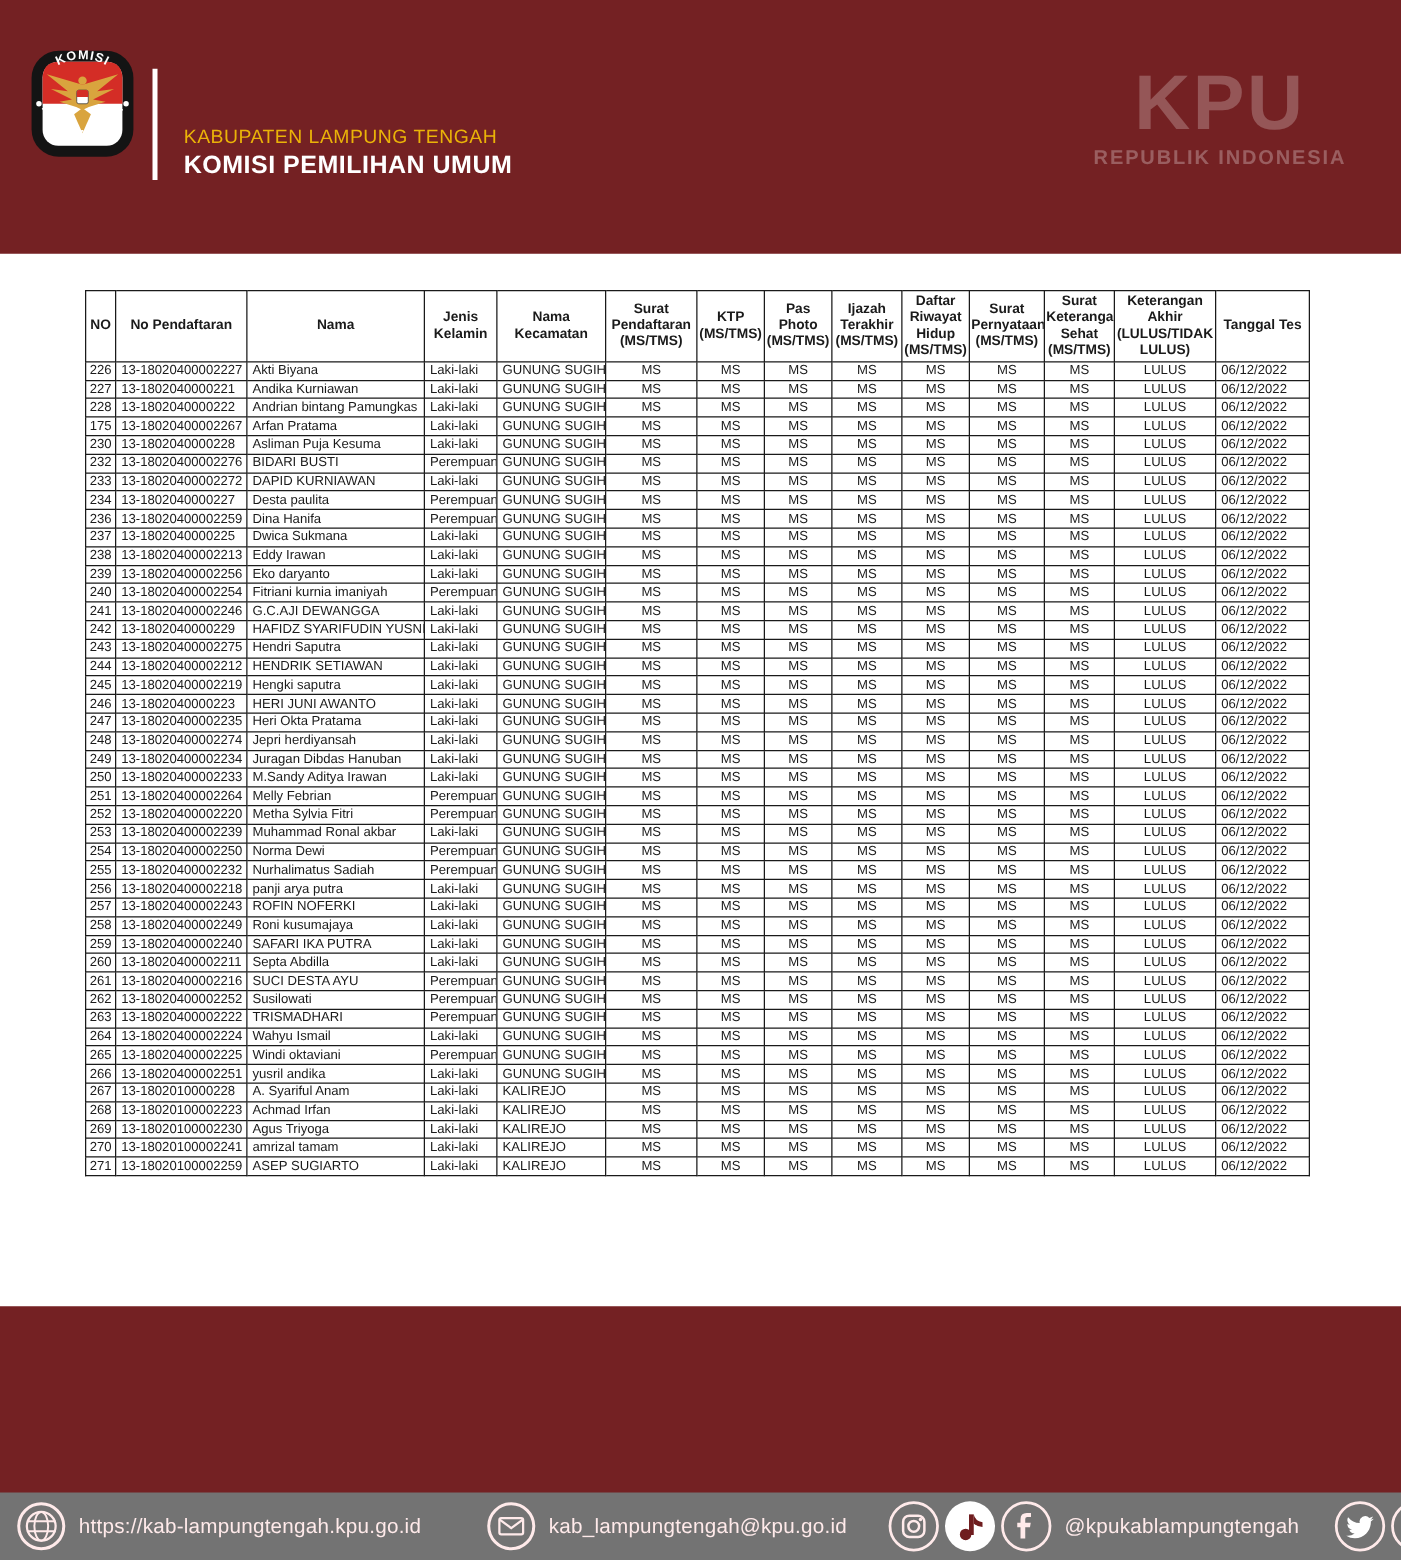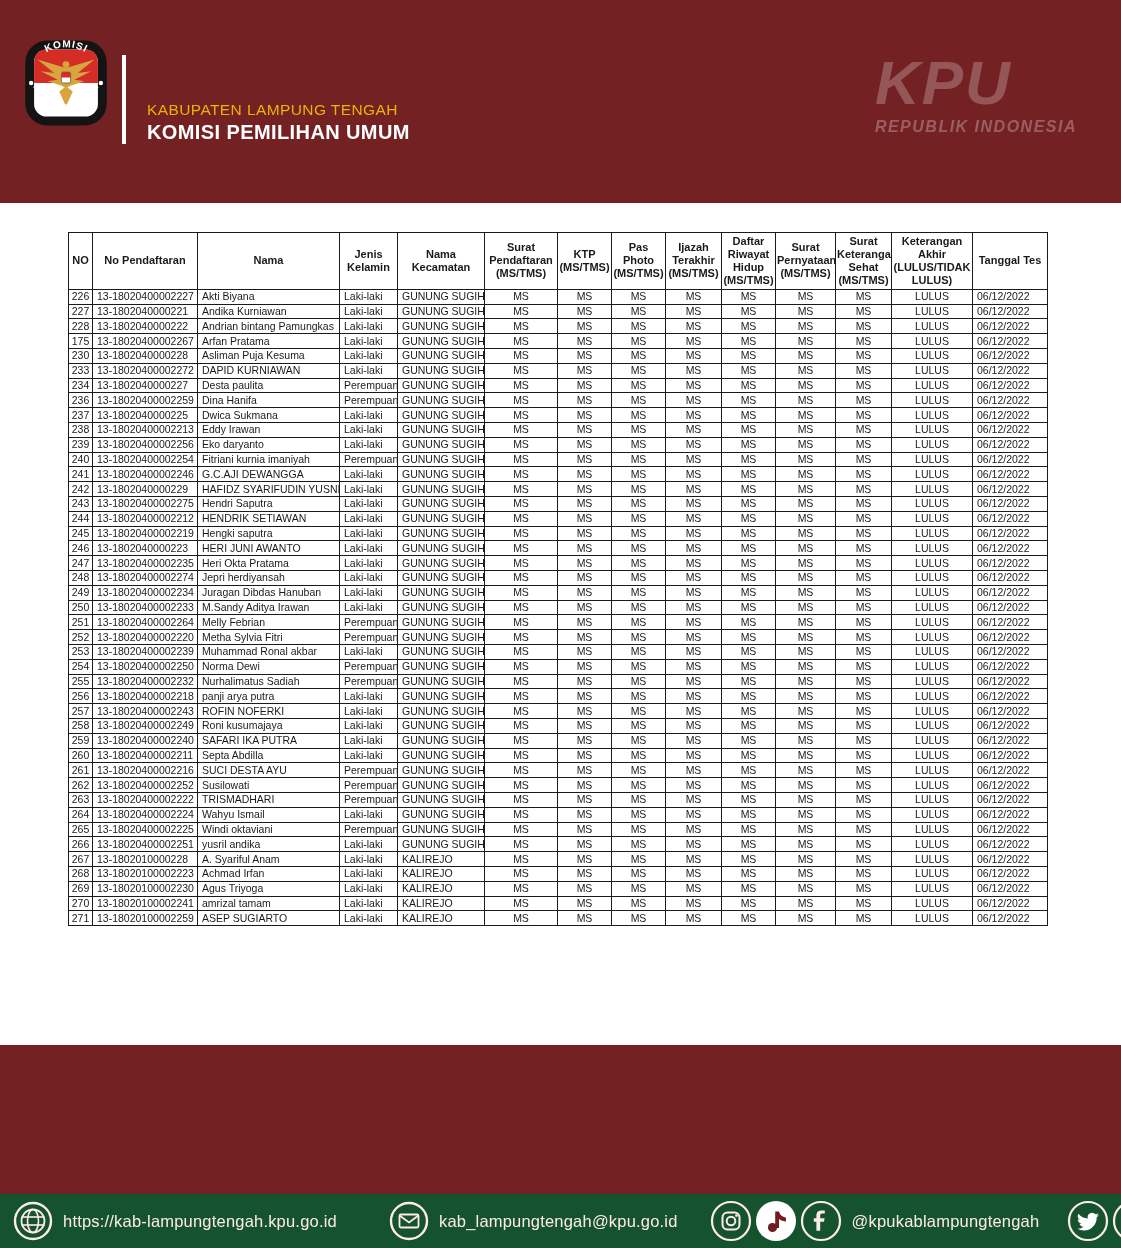--- a/index.html
+++ b/index.html
@@ -5,36 +5,36 @@
   html,body{margin:0;padding:0;background:#fff;}
   .page{position:relative;width:1121px;height:1248px;background:#ffffff;overflow:hidden;
         font-family:"Liberation Sans",sans-serif;}
 
   
   .band-top{position:absolute;left:0;top:0;width:100%;height:203px;background:#742123;}
   .logo-wrap{position:absolute;left:24px;top:39px;width:84px;height:88px;}
   .sep-line{position:absolute;left:122px;top:55px;width:4px;height:89px;background:#ffffff;}
   .org-title{position:absolute;left:147px;top:76px;color:#ffffff;font-size:20px;font-weight:bold;letter-spacing:.4px;margin-top:45px;}
   .org-unit{position:absolute;left:147px;top:101px;color:#eab308;font-size:15.5px;letter-spacing:.4px;}
-  .wm{position:absolute;right:44px;top:52px;text-align:left;color:rgba(255,255,255,.24);font-style:italic;}
+  .wm{position:absolute;right:44px;top:52px;text-align:center;color:rgba(255,255,255,.24);}
   .wm-kpu{font-size:62px;font-weight:bold;line-height:1;letter-spacing:2px;}
   .wm-sub{font-size:16px;font-weight:bold;letter-spacing:1.5px;margin-top:4px;color:rgba(255,255,255,.28);}
 
   
   .tbl{position:absolute;left:68px;top:232px;width:979px;border-collapse:collapse;table-layout:fixed;}
   .tbl th,.tbl td{border:1px solid #1a1a1a;color:#1a1a1a;box-sizing:border-box;overflow:hidden;}
   .tbl th{font-size:11px;font-weight:bold;text-align:center;vertical-align:middle;
           line-height:1.18;padding:2px 1px;height:55px;background:#fff;}
   .tbl td{font-size:10.5px;height:14.8px;line-height:1.05;padding:0 2px;white-space:nowrap;vertical-align:middle;background:#fff;}
   .tbl td.c{text-align:center;}
   .tbl td.l{text-align:left;padding-left:4px;}
 
   
   .band-bottom{position:absolute;left:0;top:1045px;width:100%;height:203px;background:#742123;}
-  .footer-bar{position:absolute;left:0;bottom:0;width:100%;height:54px;background:#14532d;
+  .footer-bar{position:absolute;left:0;bottom:0;width:100%;height:54px;background:#737373;
               display:flex;align-items:center;color:#ffeaea;}
   .footer-bar .txt{font-size:16.5px;letter-spacing:.2px;white-space:nowrap;}
   .icn{flex:0 0 auto;display:block;}
 </style>
 </head>
 <body>
 
 <div class="page">
 
   <div class="band-top">
@@ -184,20 +184,36 @@
           <td class="c">MS</td>
           <td class="c">MS</td>
           <td class="c">MS</td>
           <td class="c">MS</td>
           <td class="c">MS</td>
           <td class="c">MS</td>
           <td class="c">LULUS</td>
           <td class="l">06/12/2022</td>
         </tr>
         <tr>
+          <td class="c">232</td>
+          <td class="l">13-18020400002276</td>
+          <td class="l">BIDARI BUSTI</td>
+          <td class="l">Perempuan</td>
+          <td class="l">GUNUNG SUGIH</td>
+          <td class="c">MS</td>
+          <td class="c">MS</td>
+          <td class="c">MS</td>
+          <td class="c">MS</td>
+          <td class="c">MS</td>
+          <td class="c">MS</td>
+          <td class="c">MS</td>
+          <td class="c">LULUS</td>
+          <td class="l">06/12/2022</td>
+        </tr>
+        <tr>
           <td class="c">233</td>
           <td class="l">13-18020400002272</td>
           <td class="l">DAPID KURNIAWAN</td>
           <td class="l">Laki-laki</td>
           <td class="l">GUNUNG SUGIH</td>
           <td class="c">MS</td>
           <td class="c">MS</td>
           <td class="c">MS</td>
           <td class="c">MS</td>
           <td class="c">MS</td>

